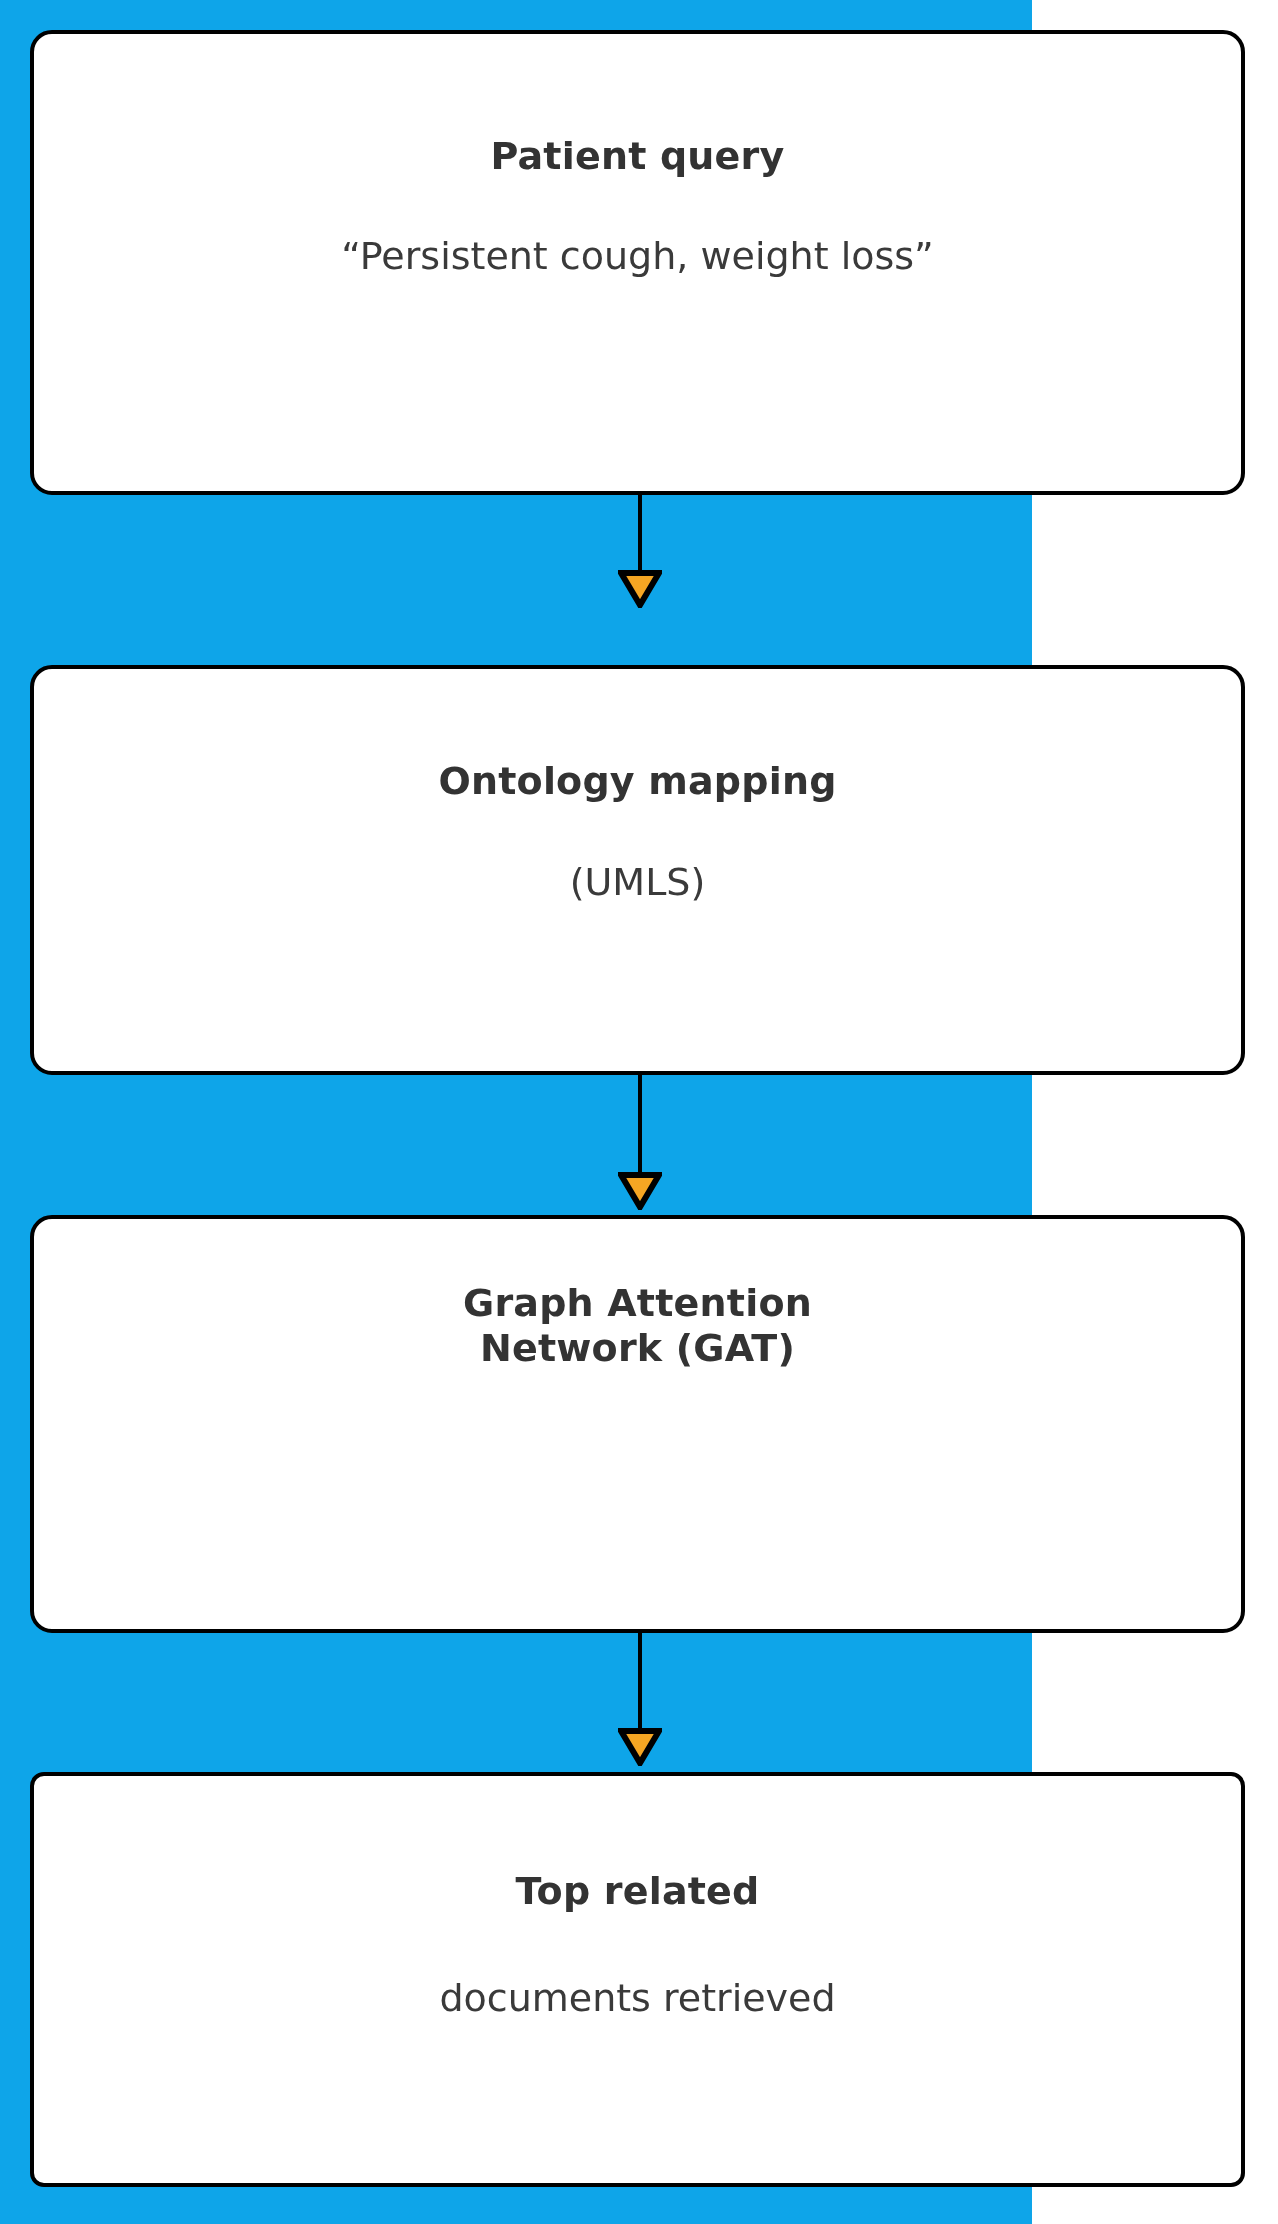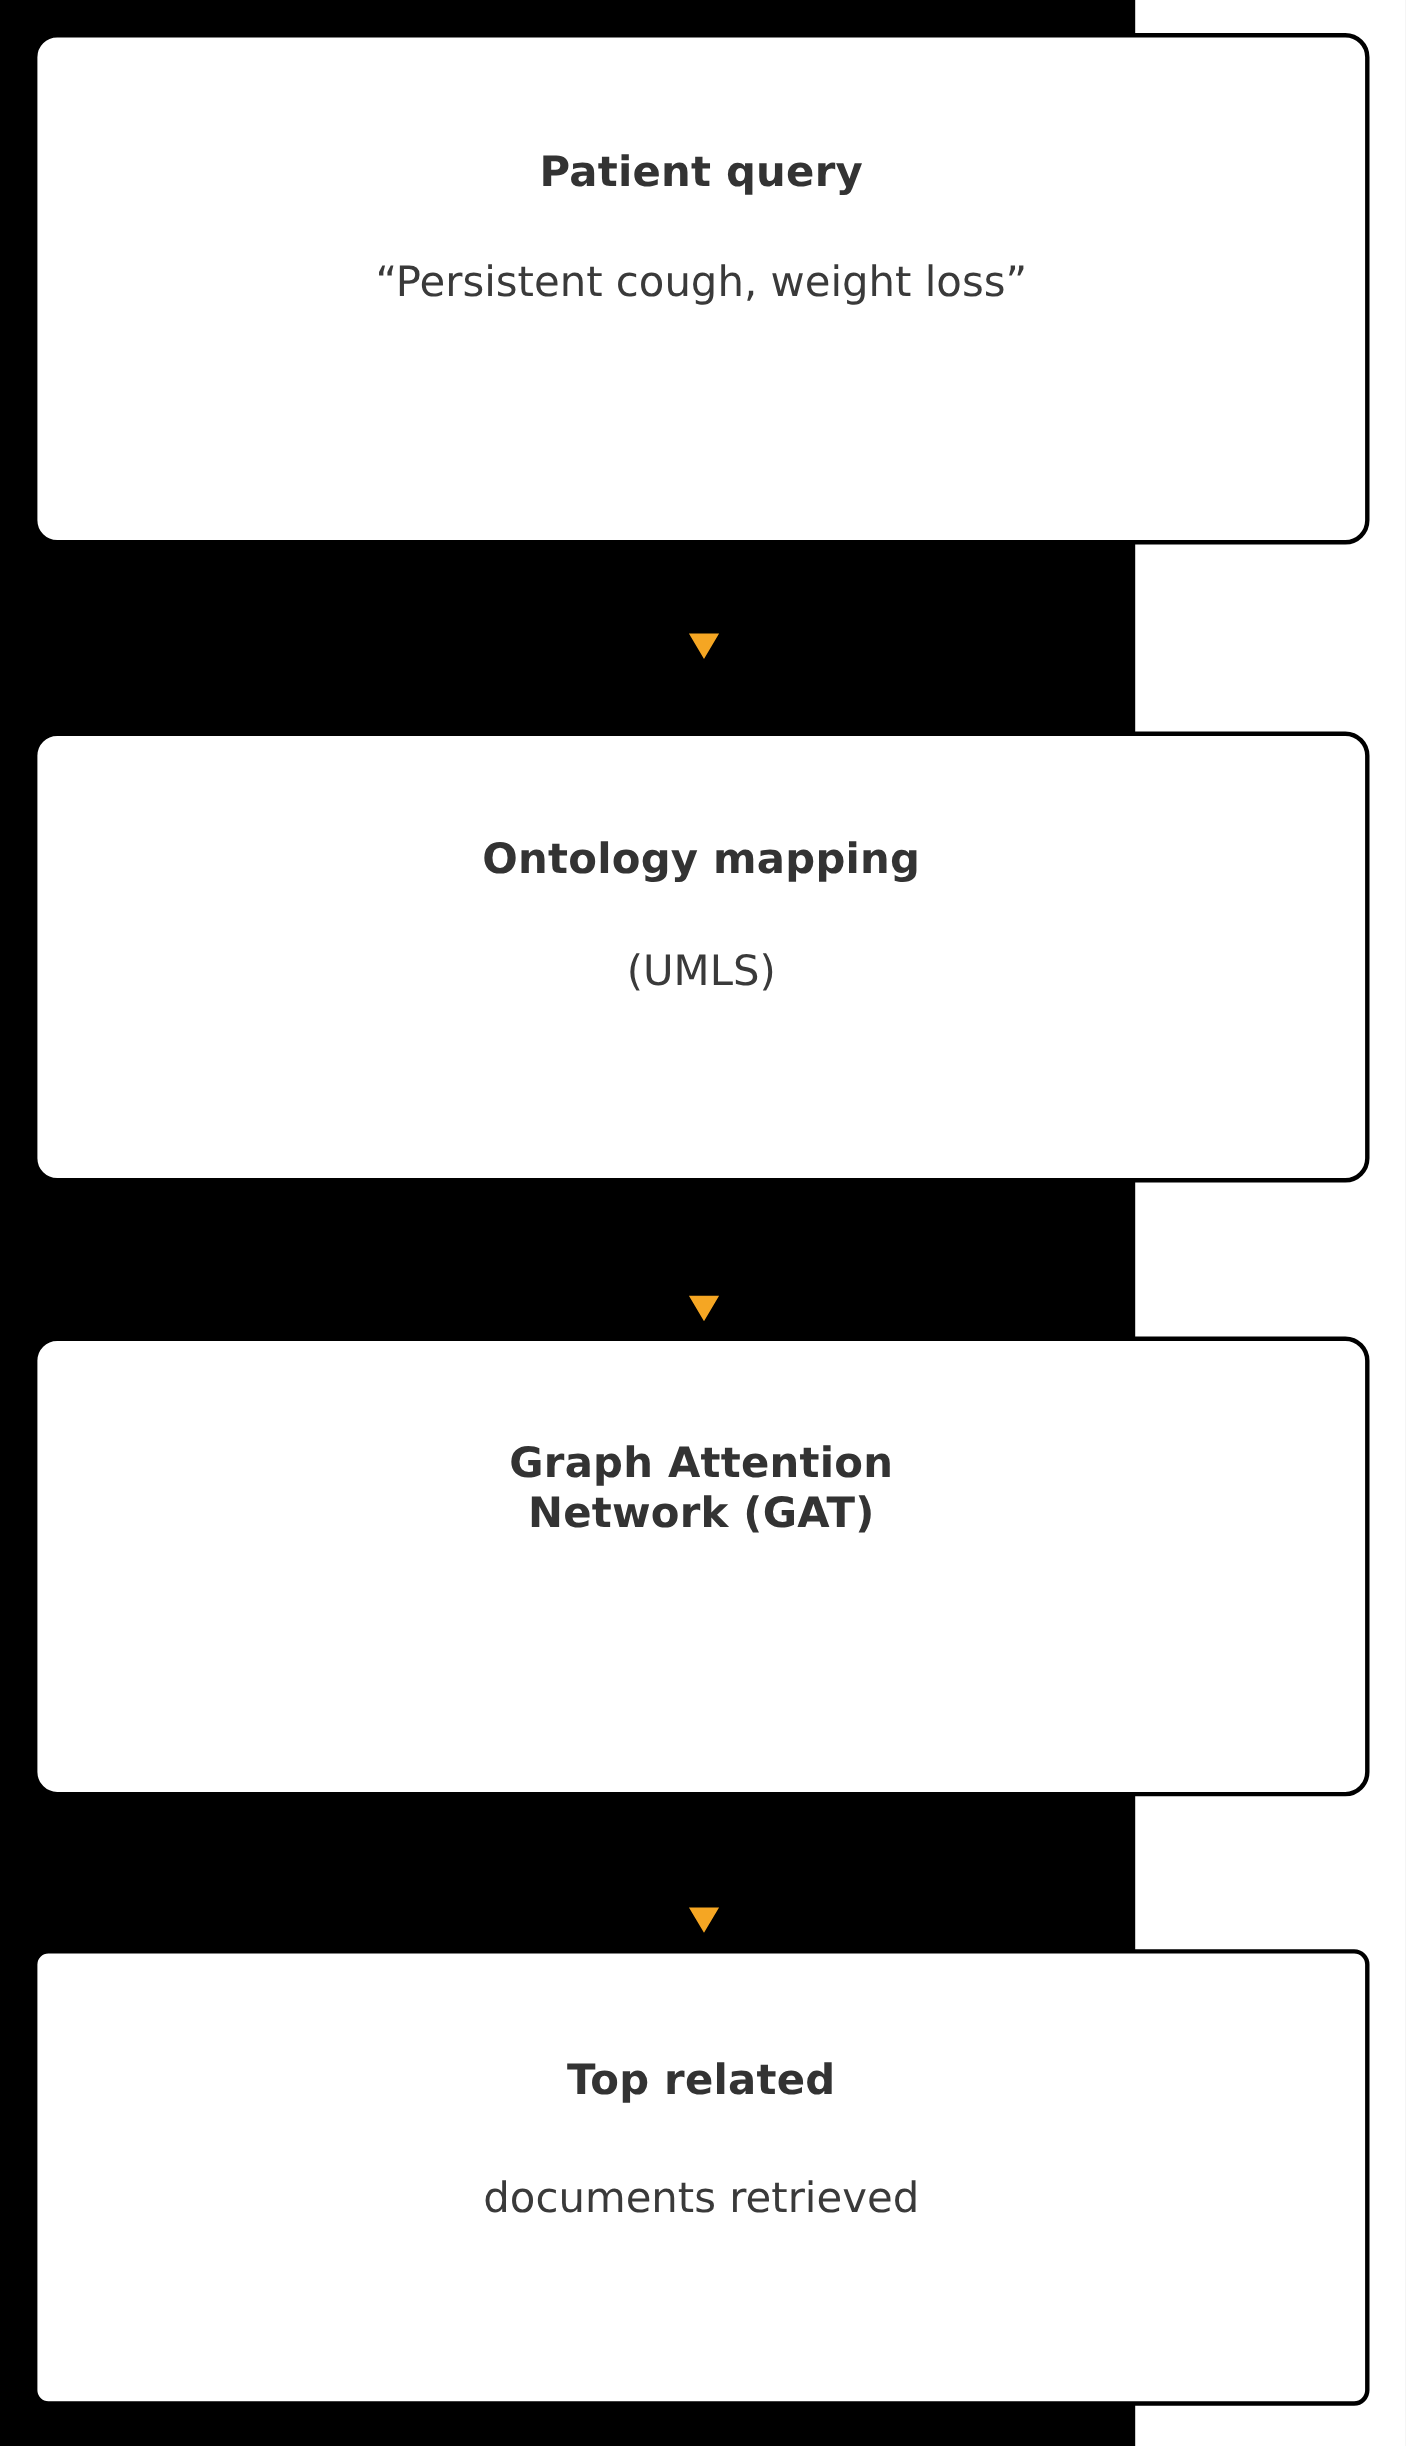--- a/index.html
+++ b/index.html
@@ -10,21 +10,21 @@
   body {
     width: 1278px;
     height: 2224px;
     font-family: "DejaVu Sans", sans-serif;
     overflow: hidden;
   }
   #canvas {
     position: relative;
     width: 1032px;
     height: 2224px;
-    background: #000000;
+    background: #0ea5e9;
   }
 
   .node {
     position: absolute;
     left: 30px;
     width: 1215px;
     box-sizing: border-box;
     background: #ffffff;
     border: 4px solid #000000;
     border-radius: 22px;
@@ -55,21 +55,21 @@
   #node-2 { top: 665px;  height: 410px; }
   #node-3 { top: 1215px; height: 418px; }
   #node-4 { top: 1772px; height: 415px; border-radius: 14px; }
 
   #node-1 .node-title    { margin-top: 100px; }
   #node-1 .node-subtitle { margin-top: 55px; }
 
   #node-2 .node-title    { margin-top: 90px; }
   #node-2 .node-subtitle { margin-top: 56px; }
 
-  #node-3 .node-title    { margin-top: 89px; }
+  #node-3 .node-title    { margin-top: 62px; }
   #node-3 .node-subtitle { margin-top: 0px; }
 
   #node-4 .node-title    { margin-top: 93px; }
   #node-4 .node-subtitle { margin-top: 62px; }
   .edge-line {
     position: absolute;
     left: 638px;
     width: 4px;
     background: #000000;
   }

